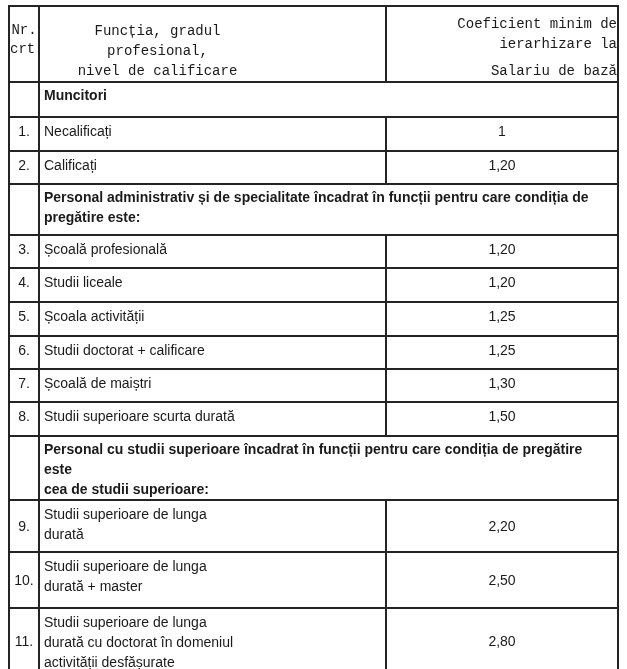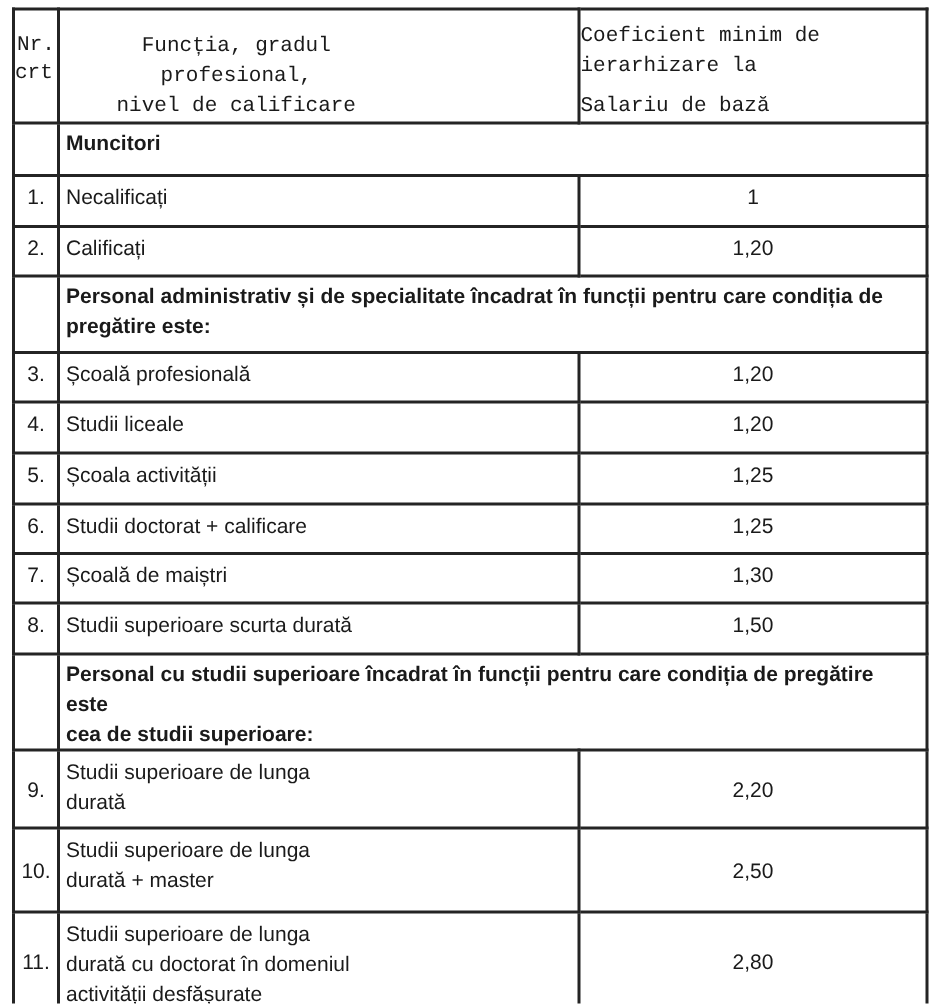--- a/index.html
+++ b/index.html
@@ -40,21 +40,21 @@
     white-space: pre-line;
     line-height: 19px;
   }
   td.hdr-func { padding-top: 14px; border-radius: 30px; }
   .hdr-func-inner {
     width: 235px;
     text-align: center;
     white-space: pre-line;
   }
   td.hdr-coef {
-    text-align: left;
+    text-align: right;
     padding-top: 7px;
   }
   .hdr-coef-line2 { margin-top: 7px; }
 
   
   td.section-cell {
     font-weight: bold;
     padding: 2px 6px 0 4px;
     white-space: pre-line;
   }

